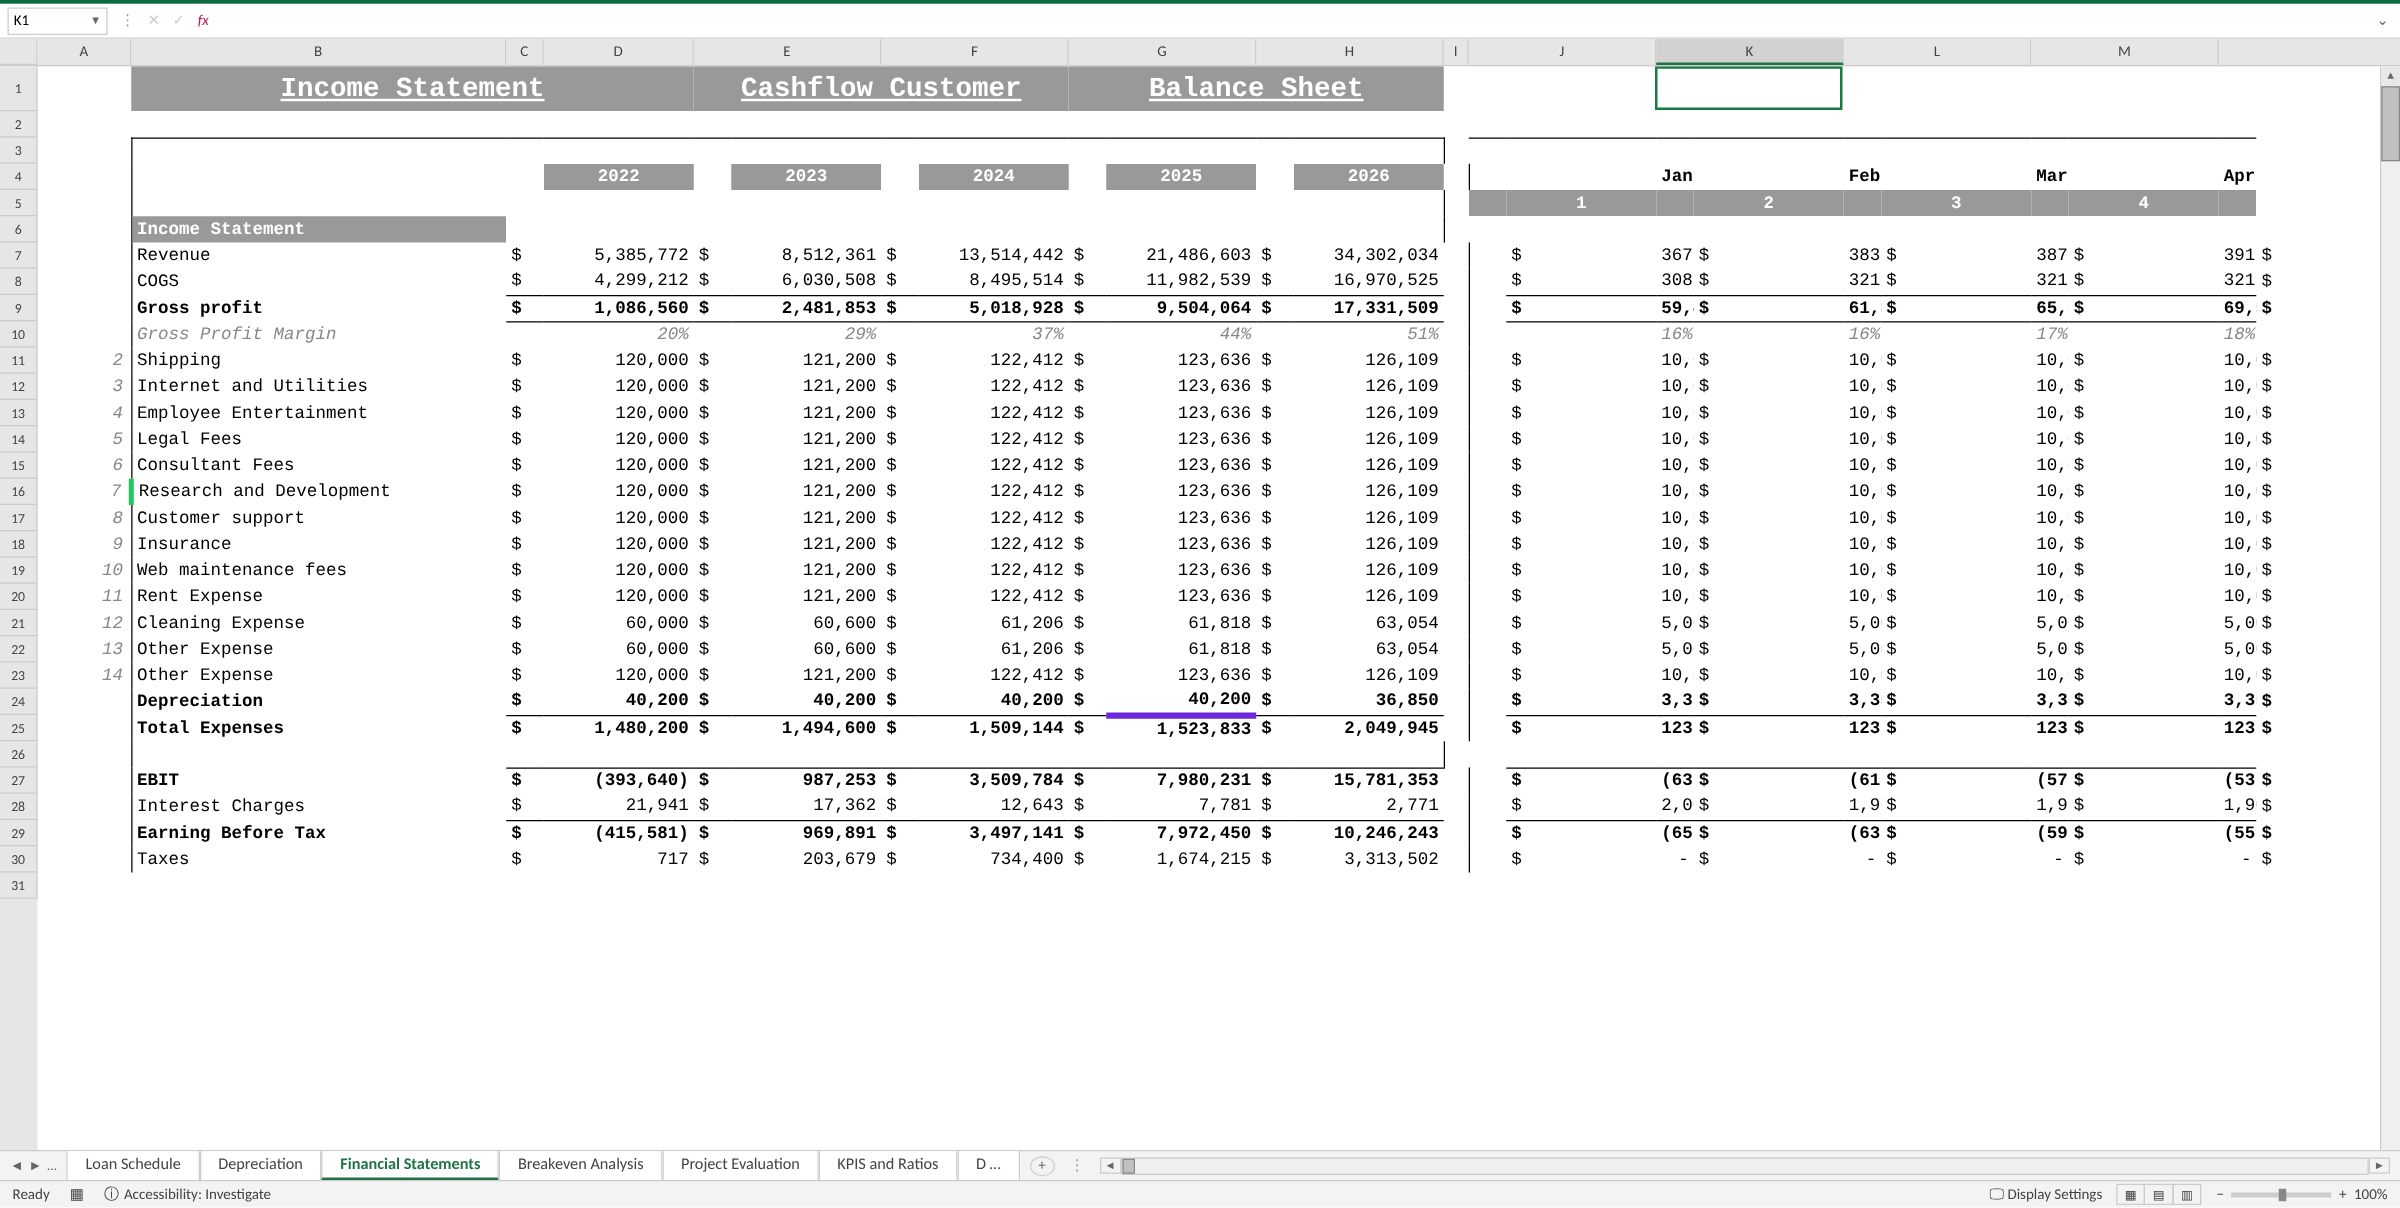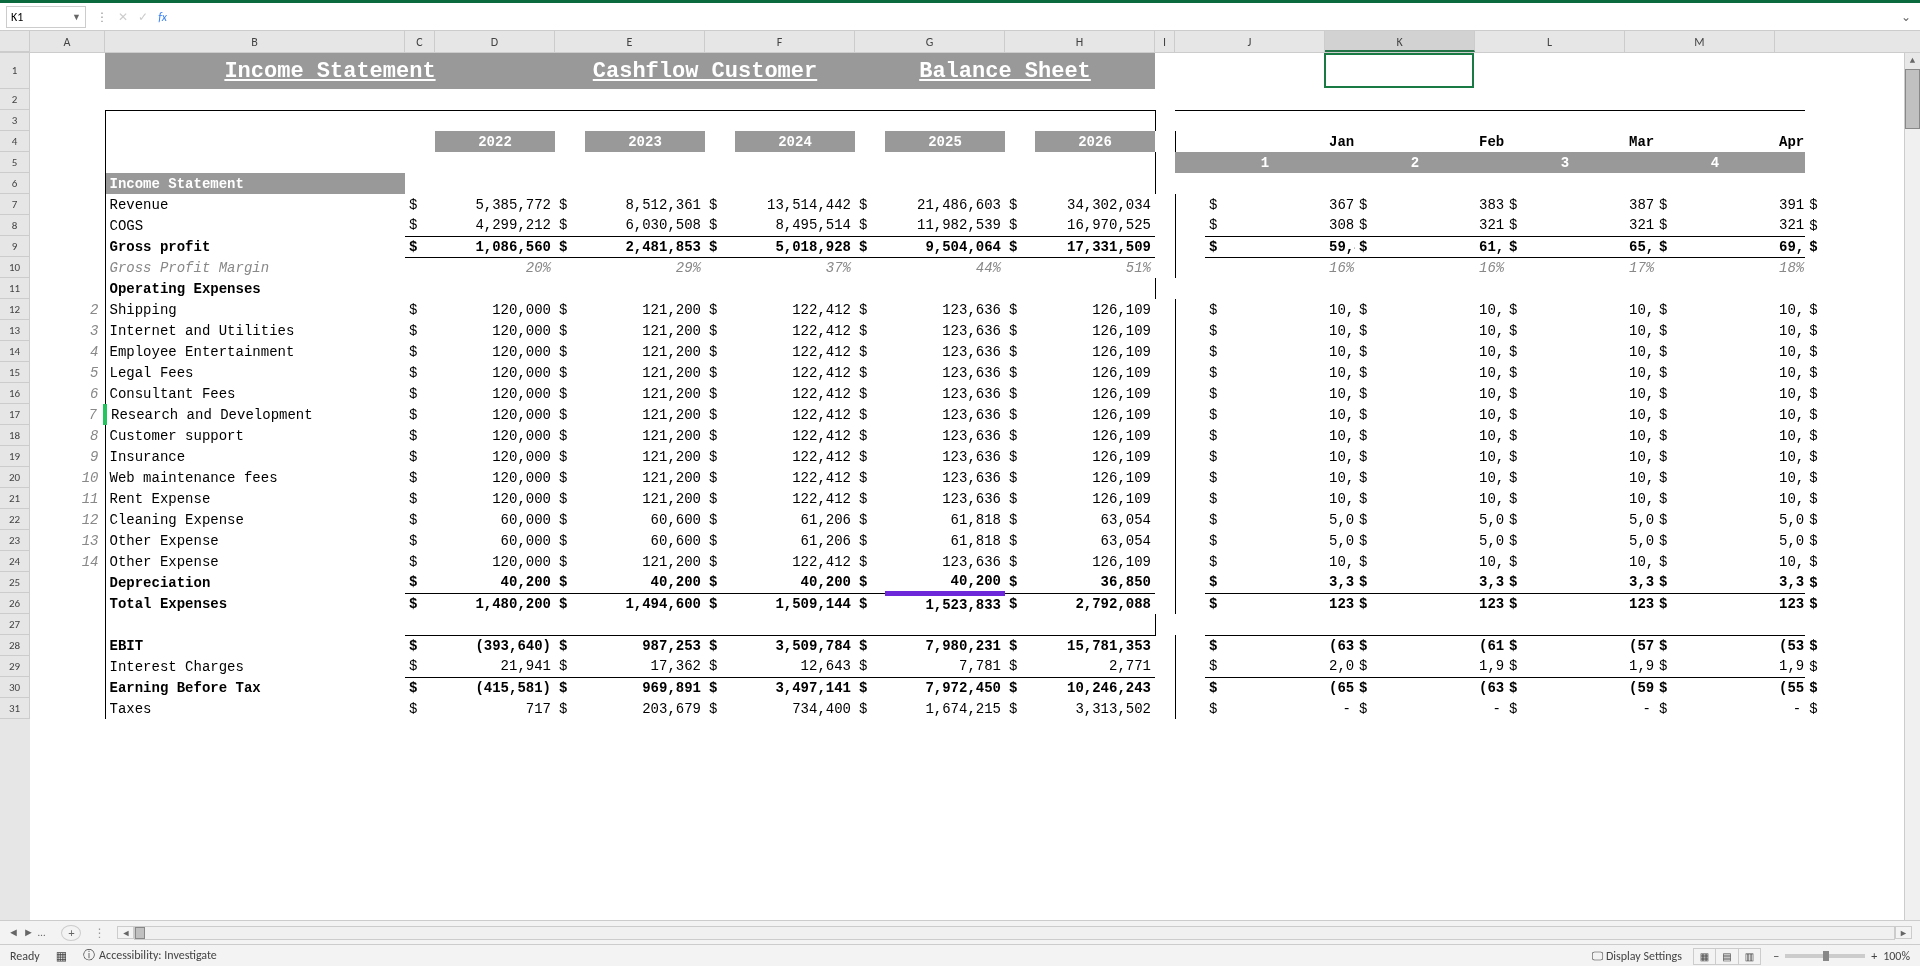--- a/index.html
+++ b/index.html
@@ -1,21 +1,21 @@
 <!DOCTYPE html>
 <html><head>
 <meta charset="utf-8">
 <style>
 * { box-sizing: border-box; margin: 0; padding: 0; }
 body { font-family: Calibri, Arial, sans-serif; font-size: 12px; background: #fff; overflow: hidden; width: 1920px; height: 966px; border-top: 3px solid #0c6b3e;}
 .formula-bar { height: 28px; display: flex; align-items: center; border-bottom: 1px solid #ccc; background: #fff; }
 .name-box { width: 80px; height: 22px; margin-left: 6px; border: 1px solid #ccc; display: flex; align-items: center; padding: 0 4px; font-size: 12px; justify-content: space-between;}
 .name-box .dd { font-size: 9px; color: #666; }
 .fx-area { display: flex; align-items: center; gap: 10px; margin-left: 10px; color: #999; }
-.fx-area .fx { font-style: italic; color: #3b82f6; }
+.fx-area .fx { font-style: italic; color: #be185d; }
 .fx-input { flex: 1; height: 22px; border: none; }
 .expand { width: 20px; text-align: center; color: #666; margin-right: 4px;}
 .col-headers { height: 22px; display: flex; background: #e6e6e6; border-bottom: 1px solid #ccc; }
 .row-h { width: 30px; text-align: center; background: #e6e6e6; border-right: 1px solid #ccc; border-bottom: 1px solid #ccc; line-height: 21px; font-size: 11px; color: #444;}
 .ch { text-align: center; border-right: 1px solid #ccc; line-height: 22px; font-size: 12px; color: #444; background: #e6e6e6;}
 .ch.sel { background: #d2d2d2; border-bottom: 2px solid #217346;}
 .grid-area { display: flex; height: 897px; }
 .row-headers { width: 30px; background: #e6e6e6; }
 .row-headers .rh { height: 21px; border-bottom: 1px solid #ccc; border-right: 1px solid #ccc; text-align: center; line-height: 21px; font-size: 11px; color: #444;}
 .row-headers .rh.tall { height: 36px; line-height: 36px;}
@@ -306,26 +306,20 @@
             <td colspan="1" class="num-cell italic">16%</td>
             <td colspan="1" class=""></td>
             <td colspan="1" class="num-cell italic">16%</td>
             <td colspan="1" class=""></td>
             <td colspan="1" class="num-cell italic">17%</td>
             <td colspan="1" class=""></td>
             <td colspan="1" class="num-cell italic">18%</td>
             <td class=""></td>
           </tr>
           <tr>
-            <td class=""></td>
-            <td colspan="1" class="bold" style="border-left:1px solid #000">Operating Expenses</td>
-            <td colspan="10" class="" style="border-right:1px solid #000"></td>
-            <td colspan="10" class=""></td>
-          </tr>
-          <tr>
             <td colspan="1" class="idx-col">2</td>
             <td colspan="1" class="" style="border-left:1px solid #000">Shipping</td>
             <td class="dol">$</td>
             <td colspan="1" class="num-cell">120,000</td>
             <td class="dol">$</td>
             <td colspan="1" class="num-cell">121,200</td>
             <td class="dol">$</td>
             <td colspan="1" class="num-cell">122,412</td>
             <td class="dol">$</td>
             <td colspan="1" class="num-cell">123,636</td>
@@ -673,21 +667,21 @@
             <td colspan="1" class="bold" style="border-left:1px solid #000">Total Expenses</td>
             <td colspan="1" class="dol bold" style="border-top:1px solid #000;">$</td>
             <td colspan="1" class="num-cell bold" style="border-top:1px solid #000;">1,480,200</td>
             <td colspan="1" class="dol bold" style="border-top:1px solid #000;">$</td>
             <td colspan="1" class="num-cell bold" style="border-top:1px solid #000;">1,494,600</td>
             <td colspan="1" class="dol bold" style="border-top:1px solid #000;">$</td>
             <td colspan="1" class="num-cell bold" style="border-top:1px solid #000;">1,509,144</td>
             <td colspan="1" class="dol bold" style="border-top:1px solid #000;">$</td>
             <td colspan="1" class="num-cell bold" style="border-top:5px solid #6d28d9;">1,523,833</td>
             <td colspan="1" class="dol bold" style="border-top:1px solid #000;">$</td>
-            <td colspan="1" class="num-cell bold" style="border-top:1px solid #000;">2,792,088</td>
+            <td colspan="1" class="num-cell bold" style="border-top:1px solid #000;">2,049,945</td>
             <td colspan="1" class="" style="border-right:1px solid #000"></td>
             <td class=""></td>
             <td colspan="1" class="dol bold" style="border-top:1px solid #000;">$</td>
             <td colspan="1" class="num-cell bold" style="border-top:1px solid #000;">123,350</td>
             <td colspan="1" class="dol bold" style="border-top:1px solid #000;">$</td>
             <td colspan="1" class="num-cell bold" style="border-top:1px solid #000;">123,350</td>
             <td colspan="1" class="dol bold" style="border-top:1px solid #000;">$</td>
             <td colspan="1" class="num-cell bold" style="border-top:1px solid #000;">123,350</td>
             <td colspan="1" class="dol bold" style="border-top:1px solid #000;">$</td>
             <td colspan="1" class="num-cell bold" style="border-top:1px solid #000;">123,350</td>
@@ -807,20 +801,29 @@
     </div>
   </div>
 </div>
 
 <div class="tabs-bar">
   <div class="tab-nav">
     <span>◄</span>
     <span>►</span>
     <span>…</span>
   </div>
+  <div id="tabs" style="display:flex">
+      <div class="tab">Loan Schedule</div>
+      <div class="tab">Depreciation</div>
+      <div class="tab active">Financial Statements</div>
+      <div class="tab">Breakeven Analysis</div>
+      <div class="tab">Project Evaluation</div>
+      <div class="tab">KPIS and Ratios</div>
+      <div class="tab">D …</div>
+    </div>
   <div class="tab-add">+</div>
   <div style="color:#999; margin:0 4px">⋮</div>
   <div class="hscroll">
     <span style="font-size:9px;color:#666;padding:0 3px;border:1px solid #ccc">◄</span>
     <div class="track">
         <div class="thumb"></div>
       </div>
     <span style="font-size:9px;color:#666;padding:0 3px;border:1px solid #ccc">►</span>
   </div>
 </div>

